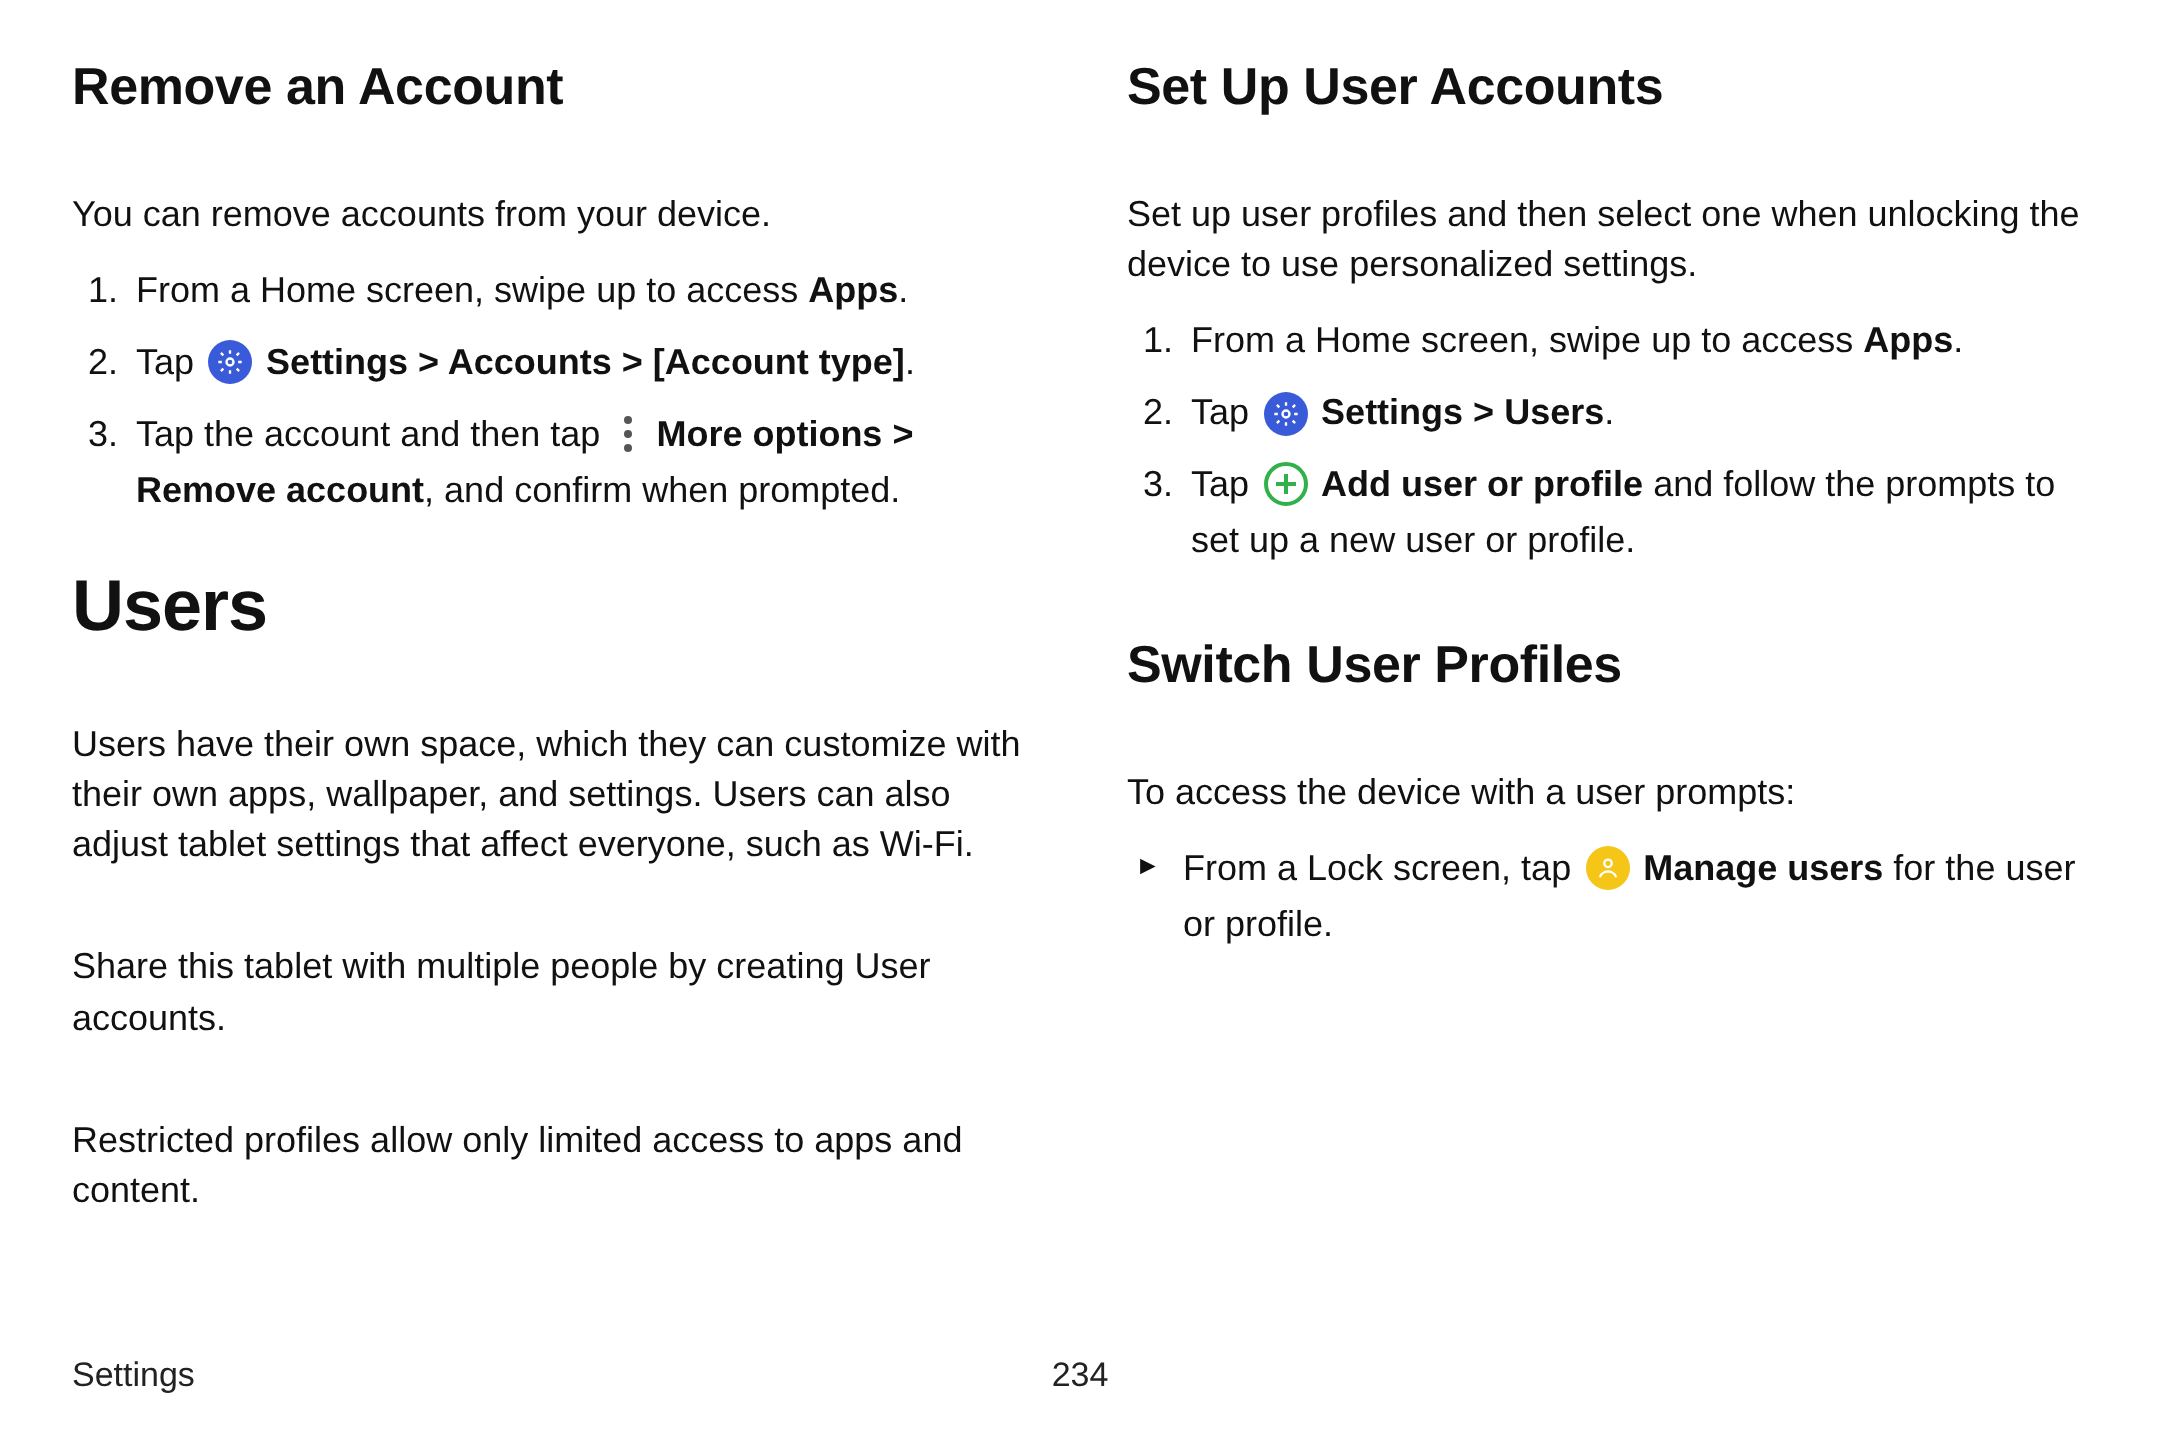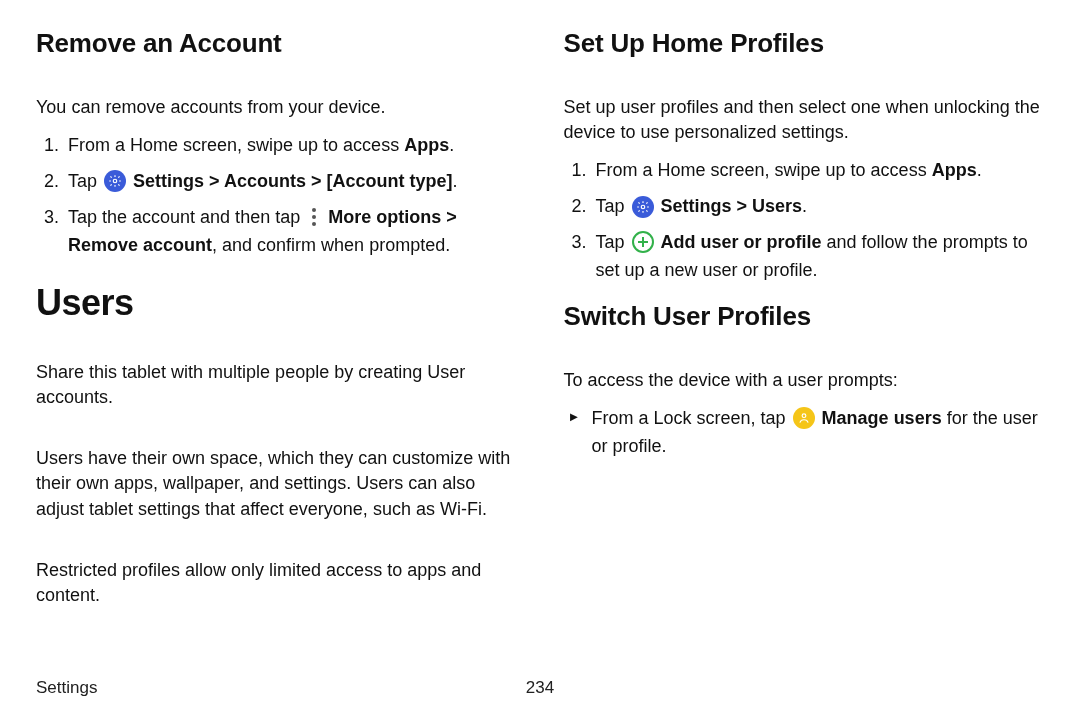--- a/index.html
+++ b/index.html
@@ -155,46 +155,46 @@
       <li>
         <span>Tap the account and then tap </span><span class="icon more-icon">
             <span></span>
             <span></span>
             <span></span>
           </span> <b>More options &gt; Remove account</b><span>, and confirm when prompted.</span>
       </li>
     </ol>
 
     <h1 class="section">Users</h1>
+    <p>Users have their own space, which they can customize with their own apps, wallpaper, and settings. Users can also adjust tablet settings that affect everyone, such as Wi-Fi.</p>
     <p>Share this tablet with multiple people by creating User accounts.</p>
-    <p>Users have their own space, which they can customize with their own apps, wallpaper, and settings. Users can also adjust tablet settings that affect everyone, such as Wi-Fi.</p>
     <p>Restricted profiles allow only limited access to apps and content.</p>
   </div>
 
   <div class="col">
-    <h2>Set Up Home Profiles</h2>
+    <h2>Set Up User Accounts</h2>
     <p>Set up user profiles and then select one when unlocking the device to use personalized settings.</p>
     <ol>
       <li>
         <span>From a Home screen, swipe up to access </span><b>Apps</b><span>.</span>
       </li>
       <li>
         <span>Tap </span><span class="icon settings-icon">
             <svg width="14" height="14" viewBox="0 0 24 24" fill="none">
               <circle cx="12" cy="12" r="3" stroke="#fff" stroke-width="2"></circle>
               <path d="M12 2v3M12 19v3M4.2 4.2l2.1 2.1M17.7 17.7l2.1 2.1M2 12h3M19 12h3M4.2 19.8l2.1-2.1M17.7 6.3l2.1-2.1" stroke="#fff" stroke-width="2"></path>
             </svg>
           </span> <b>Settings &gt; Users</b><span>.</span>
       </li>
       <li>
         <span>Tap </span><span class="icon plus-icon"></span> <b>Add user or profile</b><span> and follow the prompts to set up a new user or profile.</span>
       </li>
     </ol>
 
-    <h2 style="margin-top:16px">Switch User Profiles</h2>
+    <h2 style="margin-top:32px">Switch User Profiles</h2>
     <p>To access the device with a user prompts:</p>
     <ul class="bullet-list">
       <li>
         <span>From a Lock screen, tap </span><span class="icon user-icon">
             <svg width="14" height="14" viewBox="0 0 24 24" fill="none">
               <circle cx="12" cy="8" r="3.2" stroke="#fff" stroke-width="2"></circle>
               <path d="M5 20c1-4 5-5 7-5s6 1 7 5" stroke="#fff" stroke-width="2" fill="none"></path>
             </svg>
           </span> <b>Manage users</b><span> for the user or profile.</span>
       </li>

